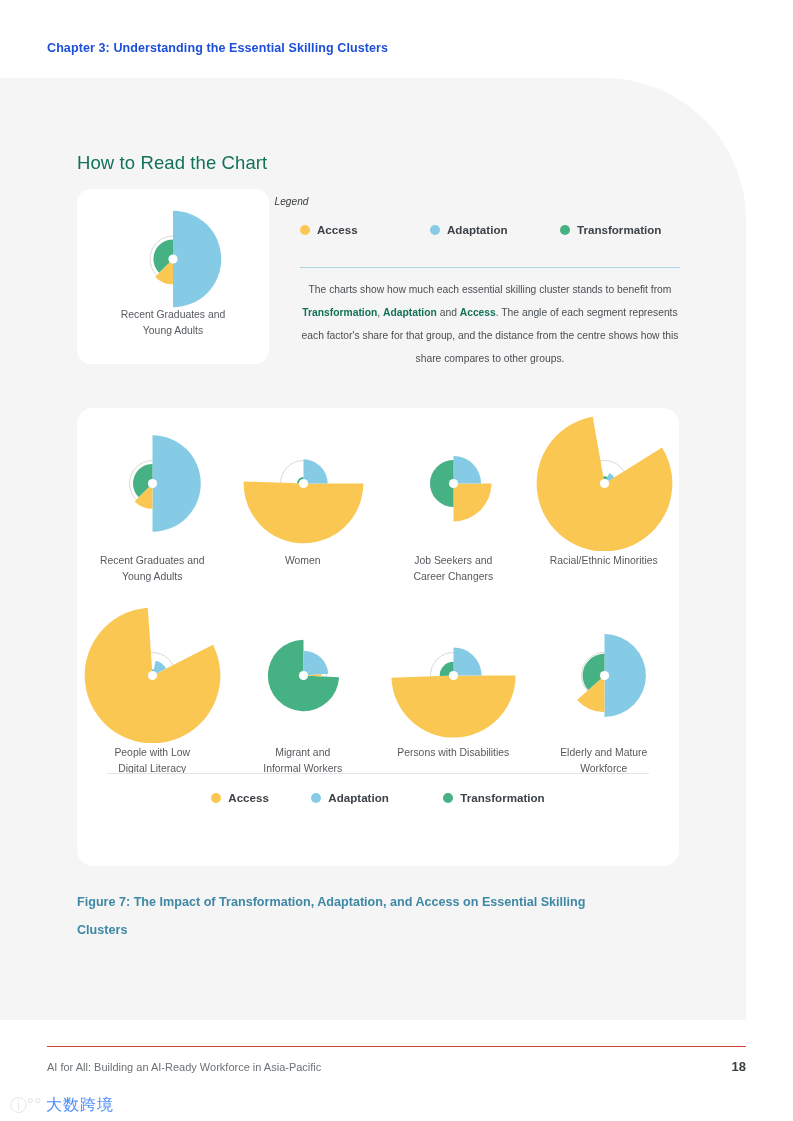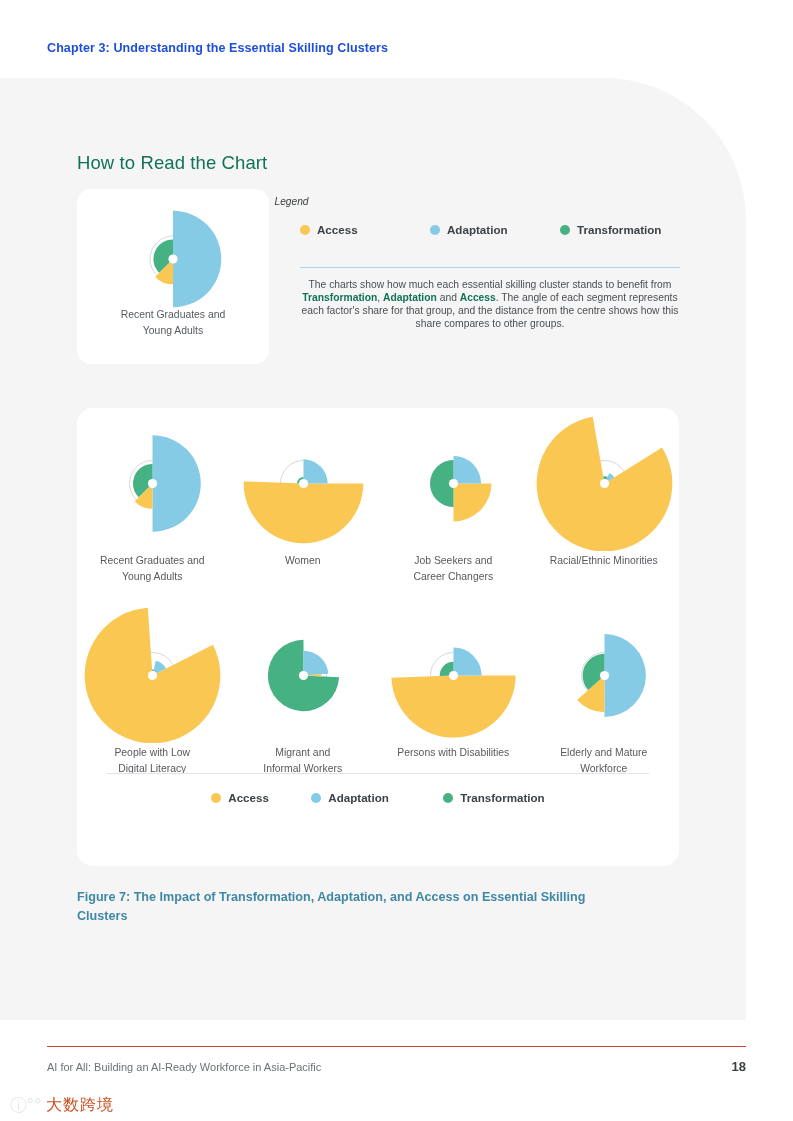--- a/index.html
+++ b/index.html
@@ -106,21 +106,21 @@
     width: 380px; height: 1px;
     background: #aed4e8;
   }
 
   #howto-text {
     position: absolute;
     left: 300px; top: 278px;
     width: 380px;
     text-align: center;
     font-size: 10.3px;
-    line-height: 13px;
+    line-height: 23px;
     color: #4a4f54;
   }
   #howto-text b { color: #127258; font-weight: bold; }
 
   
   #charts-card {
     position: absolute;
     left: 77px; top: 408px;
     width: 602px; height: 458px;
     background: #ffffff;
@@ -168,21 +168,21 @@
   #card-legend .legend-item.b { width: 132px; }
   #card-legend .legend-item.c { width: auto; }
 
   
   #figure-caption {
     position: absolute;
     left: 77px; top: 888px;
     width: 560px;
     font-size: 12.6px;
     font-weight: bold;
-    line-height: 19px;
+    line-height: 28px;
     color: #3f88a5;
   }
 
   
   #footer-rule {
     position: absolute;
     left: 47px; top: 1046px;
     width: 699px; height: 1px;
     background: #cf4232;
   }
@@ -211,21 +211,21 @@
     opacity: 0.92;
   }
   #watermark .wm-mark {
     font-size: 17px;
     color: #e6e6e6;
     font-family: "DejaVu Sans", sans-serif;
     letter-spacing: -1px;
   }
   #watermark .wm-text {
     font-size: 16px;
-    color: #c2410c;
+    color: #3b82f6;
     font-family: Liberation Mono, monospace;
     letter-spacing: 1px;
   }
 </style>
 </head>
 <body>
 
 <div id="chapter-header">Chapter 3: Understanding the Essential Skilling Clusters</div>
 
 <div id="content-panel"></div>

